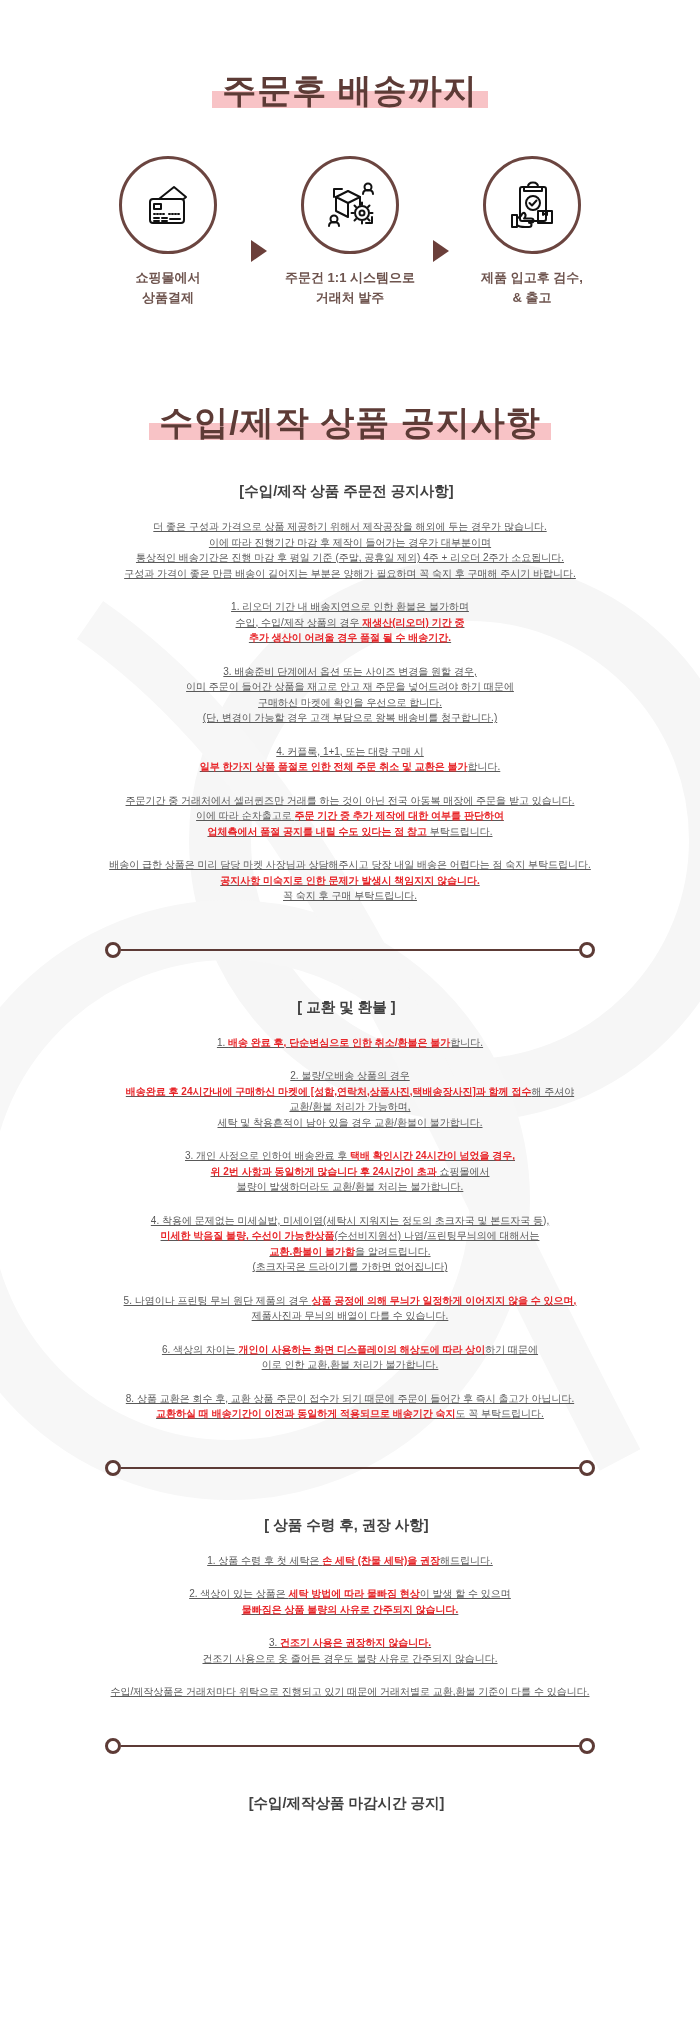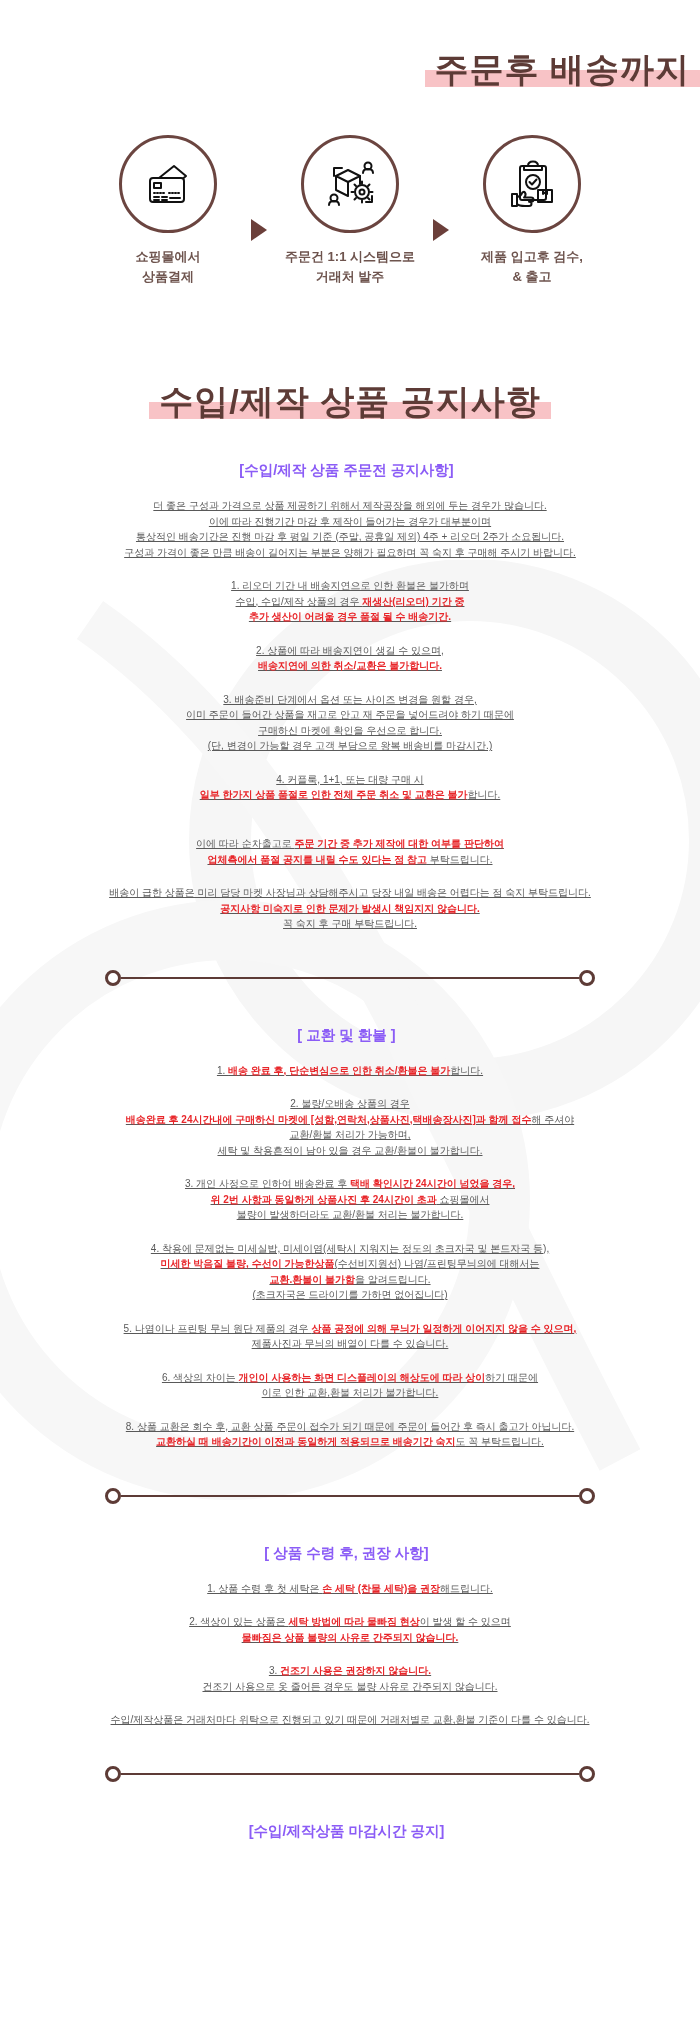--- a/index.html
+++ b/index.html
@@ -5,36 +5,36 @@
   html,body{margin:0;padding:0;background:#ffffff;}
   body{width:700px;font-family:"Liberation Sans","DejaVu Sans",sans-serif;color:#595959;}
   .page{position:relative;width:700px;min-height:2030px;overflow:hidden;text-align:center;}
   .watermark{position:absolute;left:0;top:560px;width:700px;height:950px;z-index:0;pointer-events:none;}
   .content{position:relative;z-index:1;}
 
   
   .big-title{display:inline-block;margin:0;font-size:34px;font-weight:900;letter-spacing:1px;
     color:#5d3b36;line-height:1.15;padding:0 10px;
     background:linear-gradient(180deg, rgba(0,0,0,0) 52%, #f8c3c6 52%, #f8c3c6 96%, rgba(0,0,0,0) 96%);}
-  .title1-wrap{padding-top:50px;text-align:right;}
+  .title1-wrap{padding-top:71px;}
   .title2-wrap{padding-top:96px;}
 
   
   .process{margin-top:46px;display:flex;align-items:center;justify-content:center;gap:8px;}
   .step{width:150px;}
   .step-circle{width:92px;height:92px;margin:0 auto;border:3px solid #6b4540;border-radius:50%;
     display:flex;align-items:center;justify-content:center;background:#fff;}
   .step-circle svg{display:block;}
   .step-label{margin-top:14px;font-size:13px;font-weight:700;color:#6e544e;line-height:1.5;}
   .arrow{margin-top:38px;width:0;height:0;border-top:11px solid transparent;border-bottom:11px solid transparent;
     border-left:16px solid #6b3f3a;}
 
   
   .notice{margin-top:26px;}
-  .section-heading{font-size:14.5px;font-weight:800;color:#8b5cf6;margin:40px 7px 6px 0;}
+  .section-heading{font-size:14.5px;font-weight:800;color:#404040;margin:40px 7px 6px 0;}
   .block{font-size:10px;line-height:1.55;color:#595959;margin:18px 18px;text-decoration:underline;}
   .red{color:#e8262a;font-weight:700;}
 
   
   .divider{display:flex;align-items:center;justify-content:center;margin:38px auto 6px auto;width:490px;}
   .divider .dot{width:10px;height:10px;border:3px solid #5d3b36;border-radius:50%;background:#fff;flex:0 0 auto;}
   .divider .line{flex:1 1 auto;height:2px;background:#5d3b36;}
 </style>
 </head>
 <body>
@@ -125,34 +125,33 @@
     </div>
 
     <div class="title2-wrap">
       <h1 class="big-title">수입/제작 상품 공지사항</h1>
     </div>
 
     <div class="notice">
         <div class="section-heading">[수입/제작 상품 주문전 공지사항]</div>
         <p class="block"><span>더 좋은 구성과 가격으로 상품 제공하기 위해서 제작공장을 해외에 두는 경우가 많습니다.</span><br><span>이에 따라 진행기간 마감 후 제작이 들어가는 경우가 대부분이며</span><br><span>통상적인 배송기간은 진행 마감 후 평일 기준 (주말, 공휴일 제외) 4주 + 리오더 2주가 소요됩니다.</span><br><span>구성과 가격이 좋은 만큼 배송이 길어지는 부분은 양해가 필요하며 꼭 숙지 후 구매해 주시기 바랍니다.</span></p>
         <p class="block"><span>1. 리오더 기간 내 배송지연으로 인한 환불은 불가하며</span><br><span>수입, 수입/제작 상품의 경우 </span><span class="red">재생산(리오더) 기간 중</span><br><span class="red">추가 생산이 어려울 경우 품절 될 수 배송기간.</span></p>
-        <p class="block"><span>2. 상품에 따라 배송지연이 생길 수 있으며,</span><br><span class="red">배송지연에 의한 취소/교환은 불가합니다.</span></p>
-        <p class="block"><span>3. 배송준비 단계에서 옵션 또는 사이즈 변경을 원할 경우,</span><br><span>이미 주문이 들어간 상품을 재고로 안고 재 주문을 넣어드려야 하기 때문에</span><br><span>구매하신 마켓에 확인을 우선으로 합니다.</span><br><span>(단, 변경이 가능할 경우 고객 부담으로 왕복 배송비를 마감시간.)</span></p>
+        <p class="block"><span>3. 배송준비 단계에서 옵션 또는 사이즈 변경을 원할 경우,</span><br><span>이미 주문이 들어간 상품을 재고로 안고 재 주문을 넣어드려야 하기 때문에</span><br><span>구매하신 마켓에 확인을 우선으로 합니다.</span><br><span>(단, 변경이 가능할 경우 고객 부담으로 왕복 배송비를 청구합니다.)</span></p>
         <p class="block"><span>4. 커플룩, 1+1, 또는 대량 구매 시</span><br><span class="red">일부 한가지 상품 품절로 인한 전체 주문 취소 및 교환은 불가</span><span>합니다.</span></p>
-        <p class="block"><br><span>이에 따라 순차출고로 </span><span class="red">주문 기간 중 추가 제작에 대한 여부를 판단하여</span><br><span class="red">업체측에서 품절 공지를 내릴 수도 있다는 점 참고</span><span> 부탁드립니다.</span></p>
+        <p class="block"><span>주문기간 중 거래처에서 셀러퀸즈만 거래를 하는 것이 아닌 전국 아동복 매장에 주문을 받고 있습니다.</span><br><span>이에 따라 순차출고로 </span><span class="red">주문 기간 중 추가 제작에 대한 여부를 판단하여</span><br><span class="red">업체측에서 품절 공지를 내릴 수도 있다는 점 참고</span><span> 부탁드립니다.</span></p>
         <p class="block"><span>배송이 급한 상품은 미리 담당 마켓 사장님과 상담해주시고 당장 내일 배송은 어렵다는 점 숙지 부탁드립니다.</span><br><span class="red">공지사항 미숙지로 인한 문제가 발생시 책임지지 않습니다.</span><br><span>꼭 숙지 후 구매 부탁드립니다.</span></p>
         <div class="divider">
           <span class="dot"></span>
           <span class="line"></span>
           <span class="dot"></span>
         </div>
         <div class="section-heading">[ 교환 및 환불 ]</div>
         <p class="block"><span>1. </span><span class="red">배송 완료 후, 단순변심으로 인한 취소/환불은 불가</span><span>합니다.</span></p>
         <p class="block"><span>2. 불량/오배송 상품의 경우</span><br><span class="red">배송완료 후 24시간내에 구매하신 마켓에 [성함,연락처,상품사진,택배송장사진]과 함께 접수</span><span>해 주셔야</span><br><span>교환/환불 처리가 가능하며,</span><br><span>세탁 및 착용흔적이 남아 있을 경우 교환/환불이 불가합니다.</span></p>
-        <p class="block"><span>3. 개인 사정으로 인하여 배송완료 후 </span><span class="red">택배 확인시간 24시간이 넘었을 경우,</span><br><span class="red">위 2번 사항과 동일하게 상품사진 후 24시간이 초과</span><span> 쇼핑몰에서</span><br><span>불량이 발생하더라도 교환/환불 처리는 불가합니다.</span></p>
+        <p class="block"><span>3. 개인 사정으로 인하여 배송완료 후 </span><span class="red">택배 확인시간 24시간이 넘었을 경우,</span><br><span class="red">위 2번 사항과 동일하게 많습니다 후 24시간이 초과</span><span> 쇼핑몰에서</span><br><span>불량이 발생하더라도 교환/환불 처리는 불가합니다.</span></p>
         <p class="block"><span>4. 착용에 문제없는 미세실밥, 미세이염(세탁시 지워지는 정도의 초크자국 및 본드자국 등),</span><br><span class="red">미세한 박음질 불량, 수선이 가능한상품</span><span>(수선비지원선) 나염/프린팅무늬의에 대해서는</span><br><span class="red">교환.환불이 불가함</span><span>을 알려드립니다.</span><br><span>(초크자국은 드라이기를 가하면 없어집니다)</span></p>
         <p class="block"><span>5. 나염이나 프린팅 무늬 원단 제품의 경우 </span><span class="red">상품 공정에 의해 무늬가 일정하게 이어지지 않을 수 있으며,</span><br><span>제품사진과 무늬의 배열이 다를 수 있습니다.</span></p>
         <p class="block"><span>6. 색상의 차이는 </span><span class="red">개인이 사용하는 화면 디스플레이의 해상도에 따라 상이</span><span>하기 때문에</span><br><span>이로 인한 교환,환불 처리가 불가합니다.</span></p>
         <p class="block"><span>8. 상품 교환은 회수 후, 교환 상품 주문이 접수가 되기 때문에 주문이 들어간 후 즉시 출고가 아닙니다.</span><br><span class="red">교환하실 때 배송기간이 이전과 동일하게 적용되므로 배송기간 숙지</span><span>도 꼭 부탁드립니다.</span></p>
         <div class="divider">
           <span class="dot"></span>
           <span class="line"></span>
           <span class="dot"></span>
         </div>
         <div class="section-heading">[ 상품 수령 후, 권장 사항]</div>

